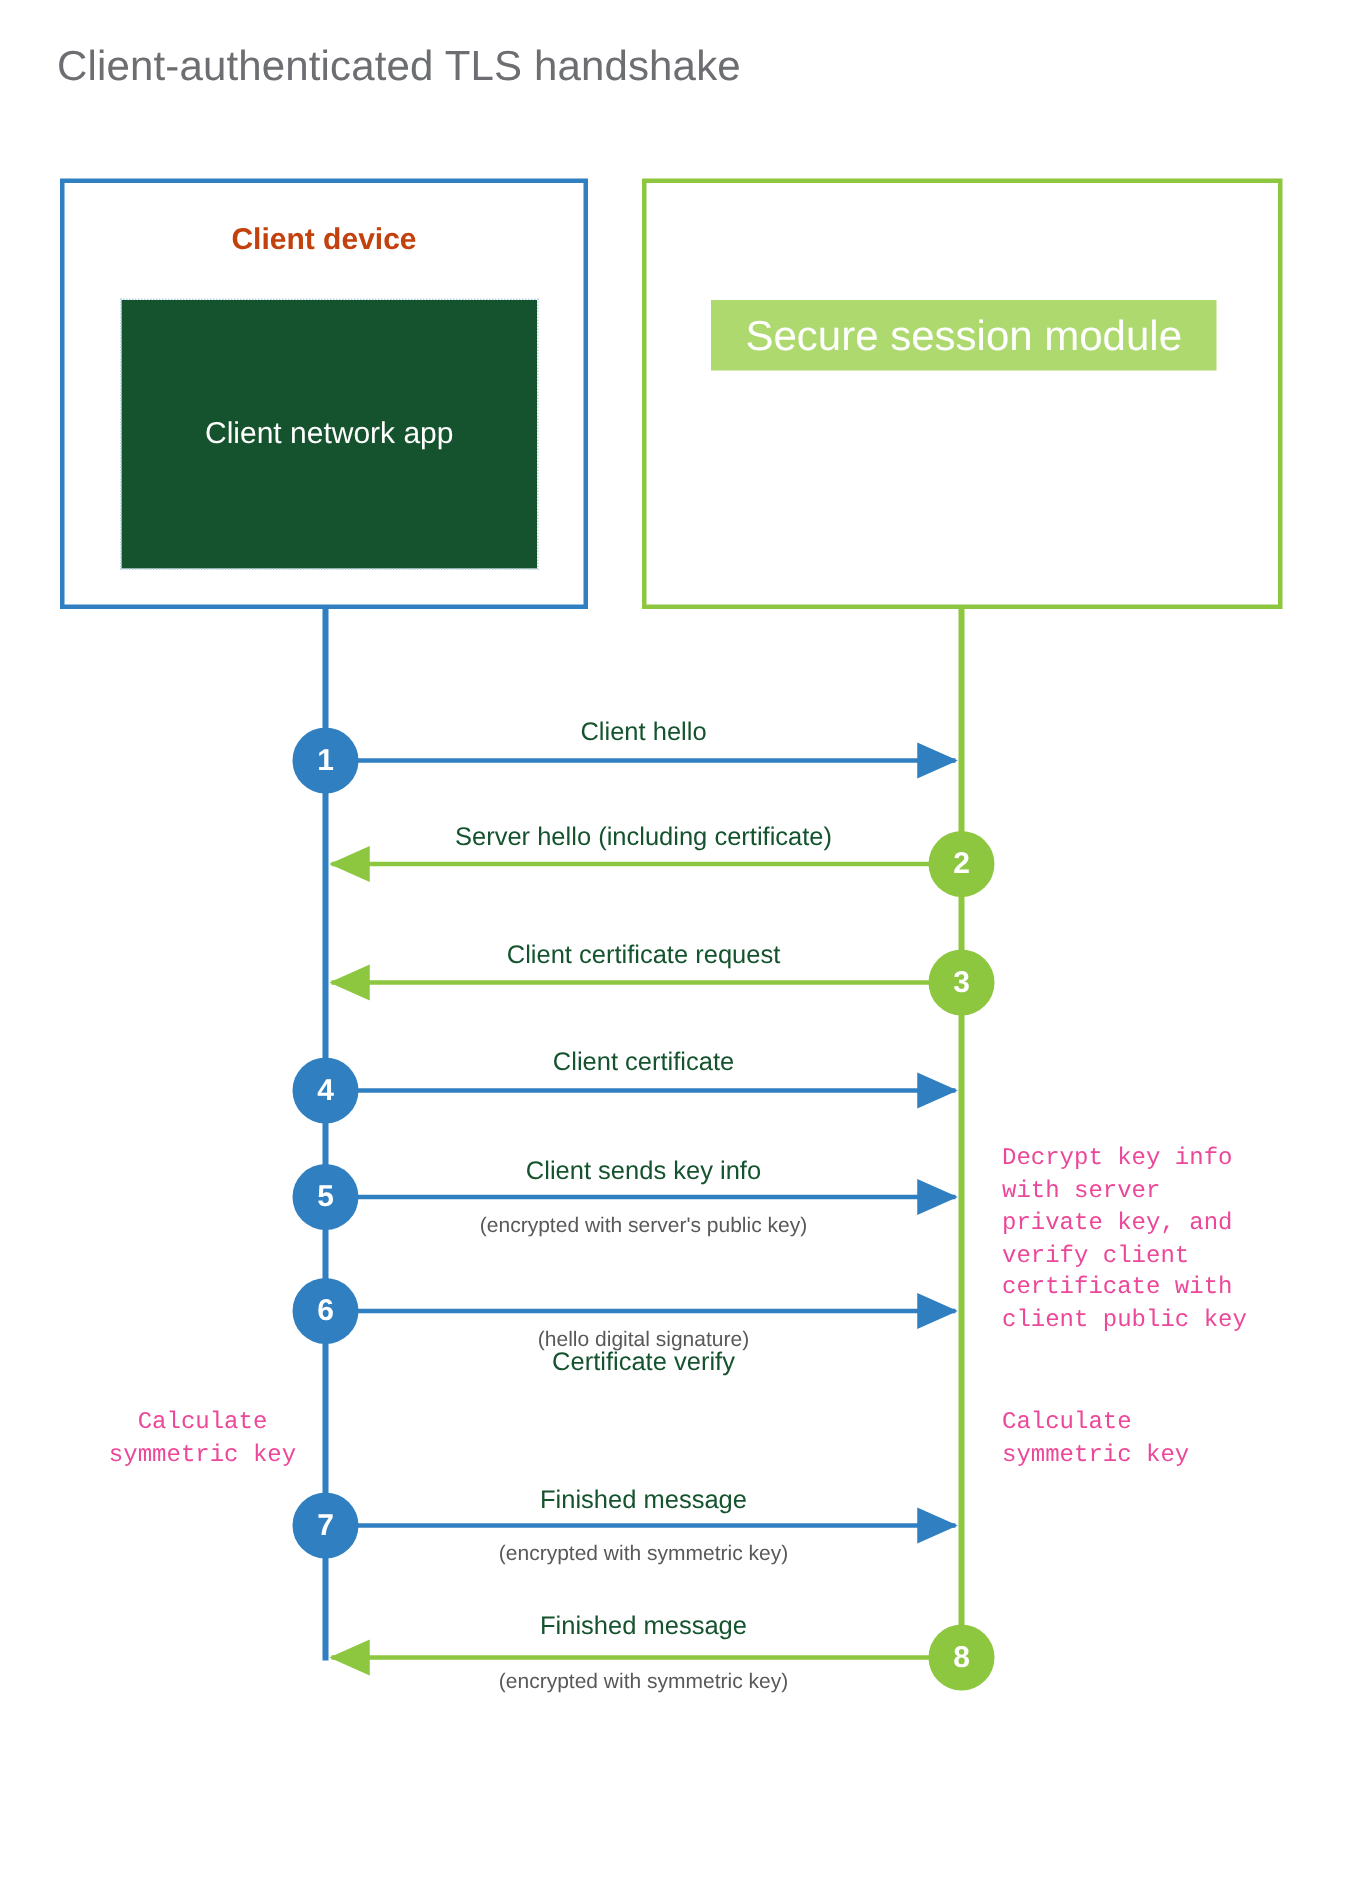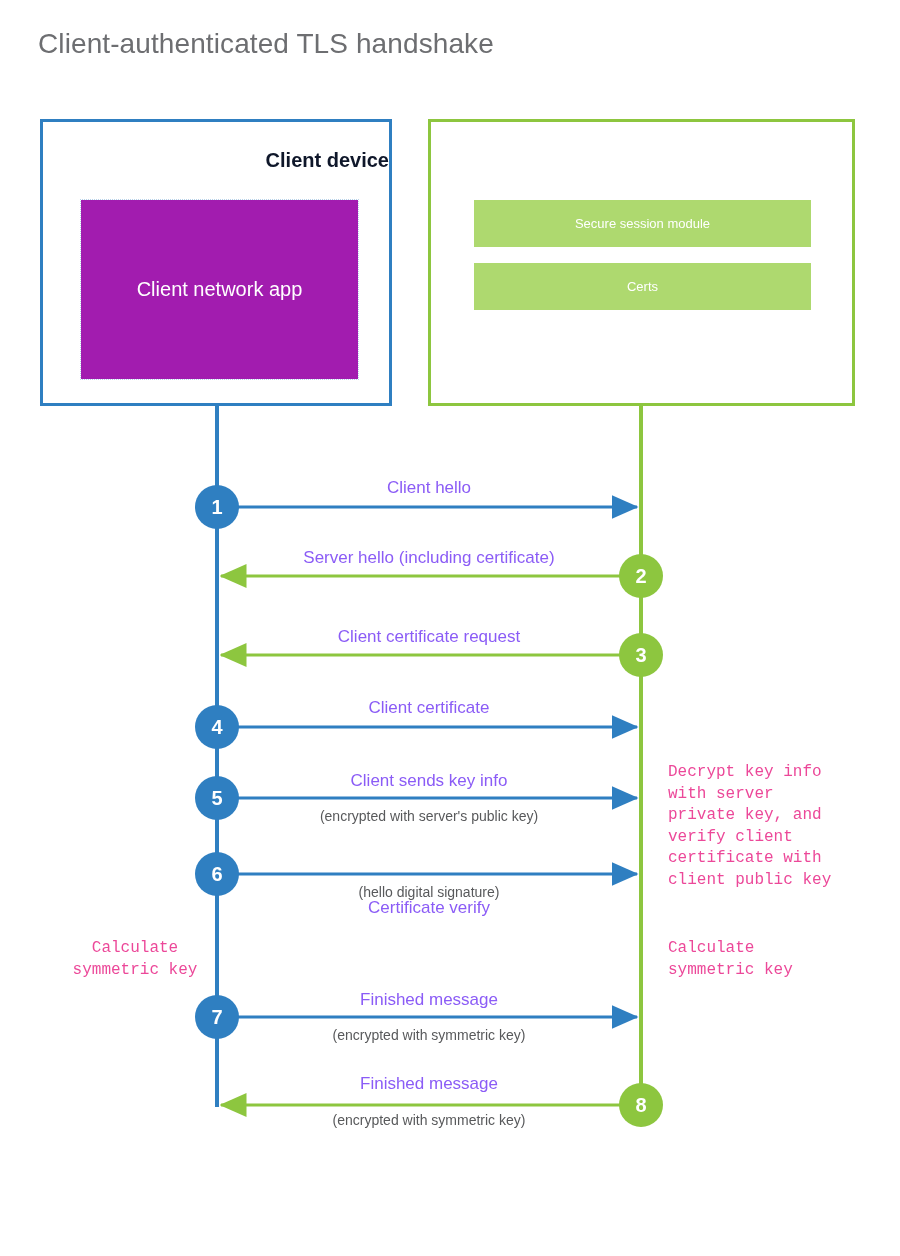--- a/index.html
+++ b/index.html
@@ -45,33 +45,33 @@
     top: 119px;
     width: 427px;
     height: 287px;
     border: 3px solid #8dc63f;
   }
   .party-title {
     position: absolute;
     left: 0;
     right: 0;
     top: 27px;
-    text-align: right;
+    text-align: center;
     font-size: 20px;
     font-weight: bold;
-    color: #0f172a;
+    color: #c2410c;
   }
 
   #client-app-block {
     position: absolute;
     left: 38px;
     top: 78px;
     width: 277px;
     height: 179px;
-    background: #a21caf;
+    background: #14532d;
     outline: 1px dotted #b9d4ea;
     display: flex;
     align-items: center;
     justify-content: center;
     text-align: center;
     color: #ffffff;
     font-size: 20px;
     line-height: 1.35;
     box-sizing: border-box;
     padding: 0 10px;
@@ -81,21 +81,21 @@
     position: absolute;
     left: 43px;
     width: 337px;
     height: 47px;
     background: #aed униform;
     background: #aed96f;
     display: flex;
     align-items: center;
     justify-content: center;
     color: #ffffff;
-    font-size: 13px;
+    font-size: 28px;
     box-sizing: border-box;
   }
   #server-module-0 { top: 78px; }
   #server-module-1 { top: 141px; }
   #server-module-2 { top: 204px; }
 
   
   #sequence-svg {
     position: absolute;
     left: 0;
@@ -120,21 +120,21 @@
     box-sizing: border-box;
   }
   .step-circle.client { background: #2f7fc1; }
   .step-circle.server { background: #8dc63f; }
 
   
   .msg-label {
     position: absolute;
     text-align: center;
     font-size: 17px;
-    color: #8b5cf6;
+    color: #14532d;
     white-space: nowrap;
     transform: translateX(-50%);
   }
   .msg-sublabel {
     position: absolute;
     text-align: right;
     font-size: 14px;
     color: #58595b;
     white-space: nowrap;
     transform: translateX(-50%);
@@ -156,21 +156,20 @@
 
 <div id="diagram-title">Client-authenticated TLS handshake</div>
 
 <div class="party-box" id="client-box">
   <div class="party-title">Client device</div>
   <div id="client-app-block">Client network app</div>
 </div>
 
 <div class="party-box" id="server-box">
   <div class="server-module" id="server-module-0">Secure session module</div>
-  <div class="server-module" id="server-module-1">Certs</div>
 </div>
 
 <svg id="sequence-svg" viewBox="0 0 900 1256" xmlns="http://www.w3.org/2000/svg">
   <defs>
     <marker id="arrow-blue" markerWidth="9" markerHeight="9" refX="8.5" refY="4.5" orient="auto" markerUnits="strokeWidth">
       <path d="M0,0.5 L9,4.5 L0,8.5 Z" fill="#2f7fc1"></path>
     </marker>
     <marker id="arrow-green" markerWidth="9" markerHeight="9" refX="8.5" refY="4.5" orient="auto" markerUnits="strokeWidth">
       <path d="M0,0.5 L9,4.5 L0,8.5 Z" fill="#8dc63f"></path>
     </marker>

